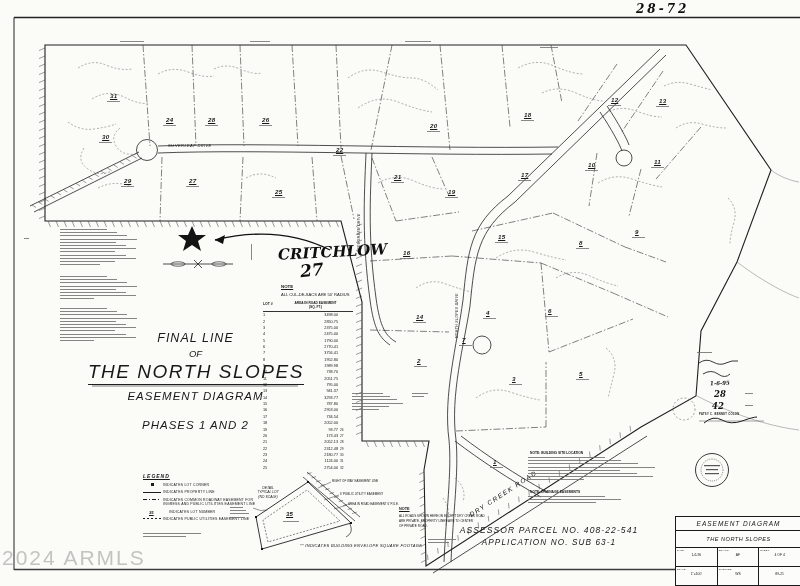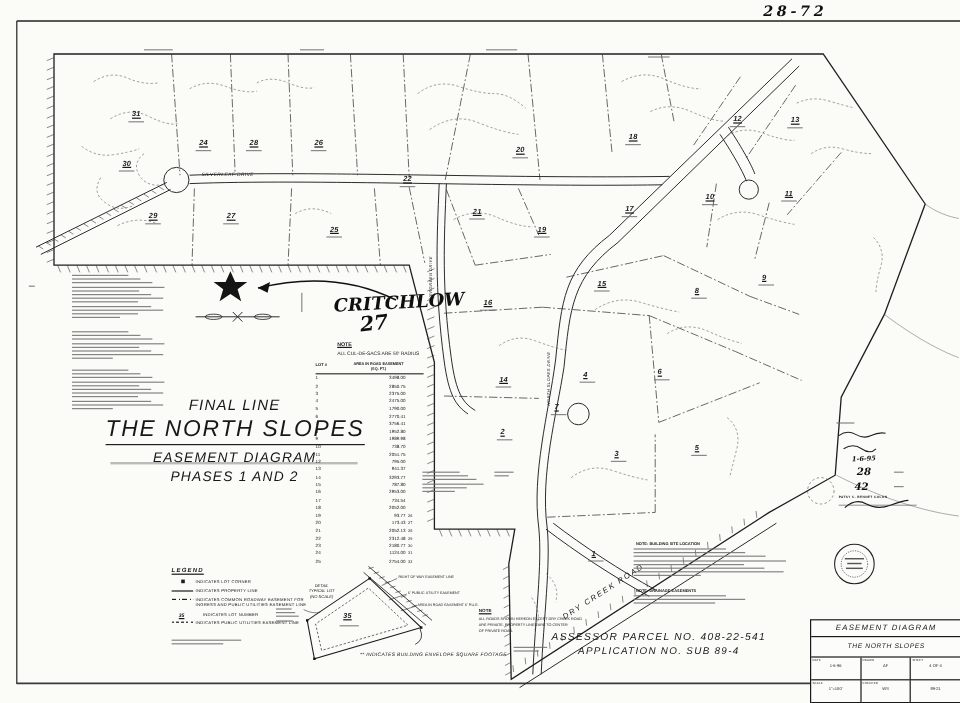--- a/index.html
+++ b/index.html
@@ -15,21 +15,21 @@
   .blur{position:absolute;z-index:2;}
   .bl{height:1.1px;background:#707070;margin-bottom:2.1px;opacity:.85;}
   .lot{font-size:6.2px;font-weight:bold;font-style:italic;text-decoration:underline;letter-spacing:.2px;}
   .rlabel{font-size:4px;font-style:italic;letter-spacing:.4px;}
   .vert{transform:rotate(-90deg);transform-origin:0 0;}
   #maintitle{left:88px;top:331px;width:215px;text-align:center;font-style:italic;}
   #maintitle .l1{font-size:12.5px;letter-spacing:1px;}
   #maintitle .l2{font-size:9.5px;margin-top:3px;}
   #maintitle .l3{font-size:19px;letter-spacing:1.5px;margin-top:2px;display:inline-block;border-bottom:1.7px solid #1e1e1e;padding-bottom:1px;}
   #maintitle .l4{font-size:11.5px;letter-spacing:1px;margin-top:5px;}
-  #maintitle .l5{font-size:11.5px;letter-spacing:1px;margin-top:4px;}
+  #maintitle .l5{font-size:11.5px;letter-spacing:1px;margin-top:17px;}
   
   #atable{left:263px;top:302px;width:90px;font-size:3.8px;}
   #atable .hdr{display:flex;border-bottom:.5px solid #333;padding-bottom:1px;margin-bottom:1.5px;font-weight:bold;}
   #atable .hc1{width:15px;font-size:3.4px;}
   #atable .hc2{flex:1;text-align:center;font-size:3.2px;line-height:3.9px;}
   .trow{display:flex;align-items:baseline;height:6.35px;font-size:3.8px;}
   .trow .c1{width:15px;}
   .trow .c2{flex:1;text-align:right;padding-right:2px;}
   .trow .c3{width:13px;text-align:left;font-size:3.2px;color:#222;}
   
@@ -362,20 +362,21 @@
   <div class="t it" style="left:468px;top:512px;font-size:6.5px;letter-spacing:1.5px;transform:rotate(-33deg);transform-origin:0 0;">DRY CREEK ROAD</div>
 
   <div class="t hand" style="left:278px;top:243px;font-size:15px;transform:rotate(-3deg);">CRITCHLOW</div>
   <div class="t hand" style="left:300px;top:260px;font-size:17px;transform:rotate(-6deg);">27</div>
 
   <div class="t b u" style="left:281px;top:284px;font-size:4.4px;">NOTE</div>
   <div class="t" style="left:281px;top:292px;font-size:4.1px;">ALL CUL-DE-SACS ARE 50' RADIUS</div>
 
   <div class="t" id="maintitle">
     <div class="l1">FINAL LINE</div>
+    <div class="l2">OF</div>
     <div><span class="l3">THE NORTH SLOPES</span></div>
     <div class="l4">EASEMENT DIAGRAM</div>
     <div class="l5">PHASES 1 AND 2</div>
   </div>
   <div class="smudge" style="left:92px;top:385px;width:206px;height:2px;opacity:.45;"></div>
 
   <div class="t" id="atable">
     <div class="hdr">
       <span class="hc1">LOT #</span>
       <span class="hc2">
@@ -551,21 +552,21 @@
   <div class="t" id="rn-lines" style="left:399px;top:514px;">
       <div style="font-size: 3.1px; margin-bottom: 1px;">ALL ROADS SHOWN HEREON EXCEPT DRY CREEK ROAD</div>
       <div style="font-size: 3.1px; margin-bottom: 1px;">ARE PRIVATE.  PROPERTY LINES ARE TO CENTER</div>
       <div style="font-size: 3.1px; margin-bottom: 1px;">OF PRIVATE ROAD.</div>
     </div>
 
   <div class="t b" style="left:530px;top:451px;font-size:3.3px;">NOTE:  BUILDING SITE LOCATION</div>
   <div class="t b" style="left:530px;top:490px;font-size:3.3px;">NOTE:  DRAINAGE EASEMENTS</div>
 
   <div class="t it" style="left:440px;top:525px;width:218px;text-align:center;font-size:8.5px;letter-spacing:1.1px;">ASSESSOR PARCEL NO. 408-22-541</div>
-  <div class="t it" style="left:440px;top:538px;width:218px;text-align:center;font-size:8.2px;letter-spacing:1.1px;">APPLICATION NO. SUB 89-4</div>
+  <div class="t it" style="left:440px;top:538px;width:218px;text-align:center;font-size:8.2px;letter-spacing:1.1px;">APPLICATION NO. SUB 63-1</div>
 
   <div id="tblock">
     <div id="tb-head">EASEMENT DIAGRAM</div>
     <div id="tb-body">
       <div id="tb-right">
         <div id="tb-proj">THE NORTH SLOPES</div>
         <div id="tb-grid">
             <div class="tb-cell">
               <span class="lbl">DATE</span>
               <div>1-6-96</div>
@@ -601,20 +602,21 @@
   <div class="t b" style="left:699px;top:413px;font-size:2.7px;letter-spacing:.3px;">PATSY C. BENNET COLON</div>
   <div class="smudge" style="left:745px;top:393px;width:8px;"></div>
   <div class="smudge" style="left:745px;top:405px;width:8px;"></div>
   <div class="smudge" style="left:251px;top:244px;width:1.2px;height:16px;"></div>
 
   <div class="smudge" style="left:120px;top:41px;width:24px;"></div>
   <div class="smudge" style="left:250px;top:41px;width:20px;"></div>
   <div class="smudge" style="left:405px;top:41px;width:26px;"></div>
   <div class="smudge" style="left:540px;top:47px;width:18px;"></div>
 
+  <div class="t wm" style="left:2px;top:546px;">2024 ARMLS</div>
 
 <div class="t lot" style="left: 110px; top: 92px;">31</div>
     <div class="smudge" style="left: 107px; top: 101px; width: 13px;"></div>
     <div class="t lot" style="left: 102px; top: 133px;">30</div>
     <div class="smudge" style="left: 99px; top: 142px; width: 13px;"></div>
     <div class="t lot" style="left: 166px; top: 116px;">24</div>
     <div class="smudge" style="left: 163px; top: 125px; width: 13px;"></div>
     <div class="t lot" style="left: 208px; top: 116px;">28</div>
     <div class="smudge" style="left: 205px; top: 125px; width: 13px;"></div>
     <div class="t lot" style="left: 262px; top: 116px;">26</div>

